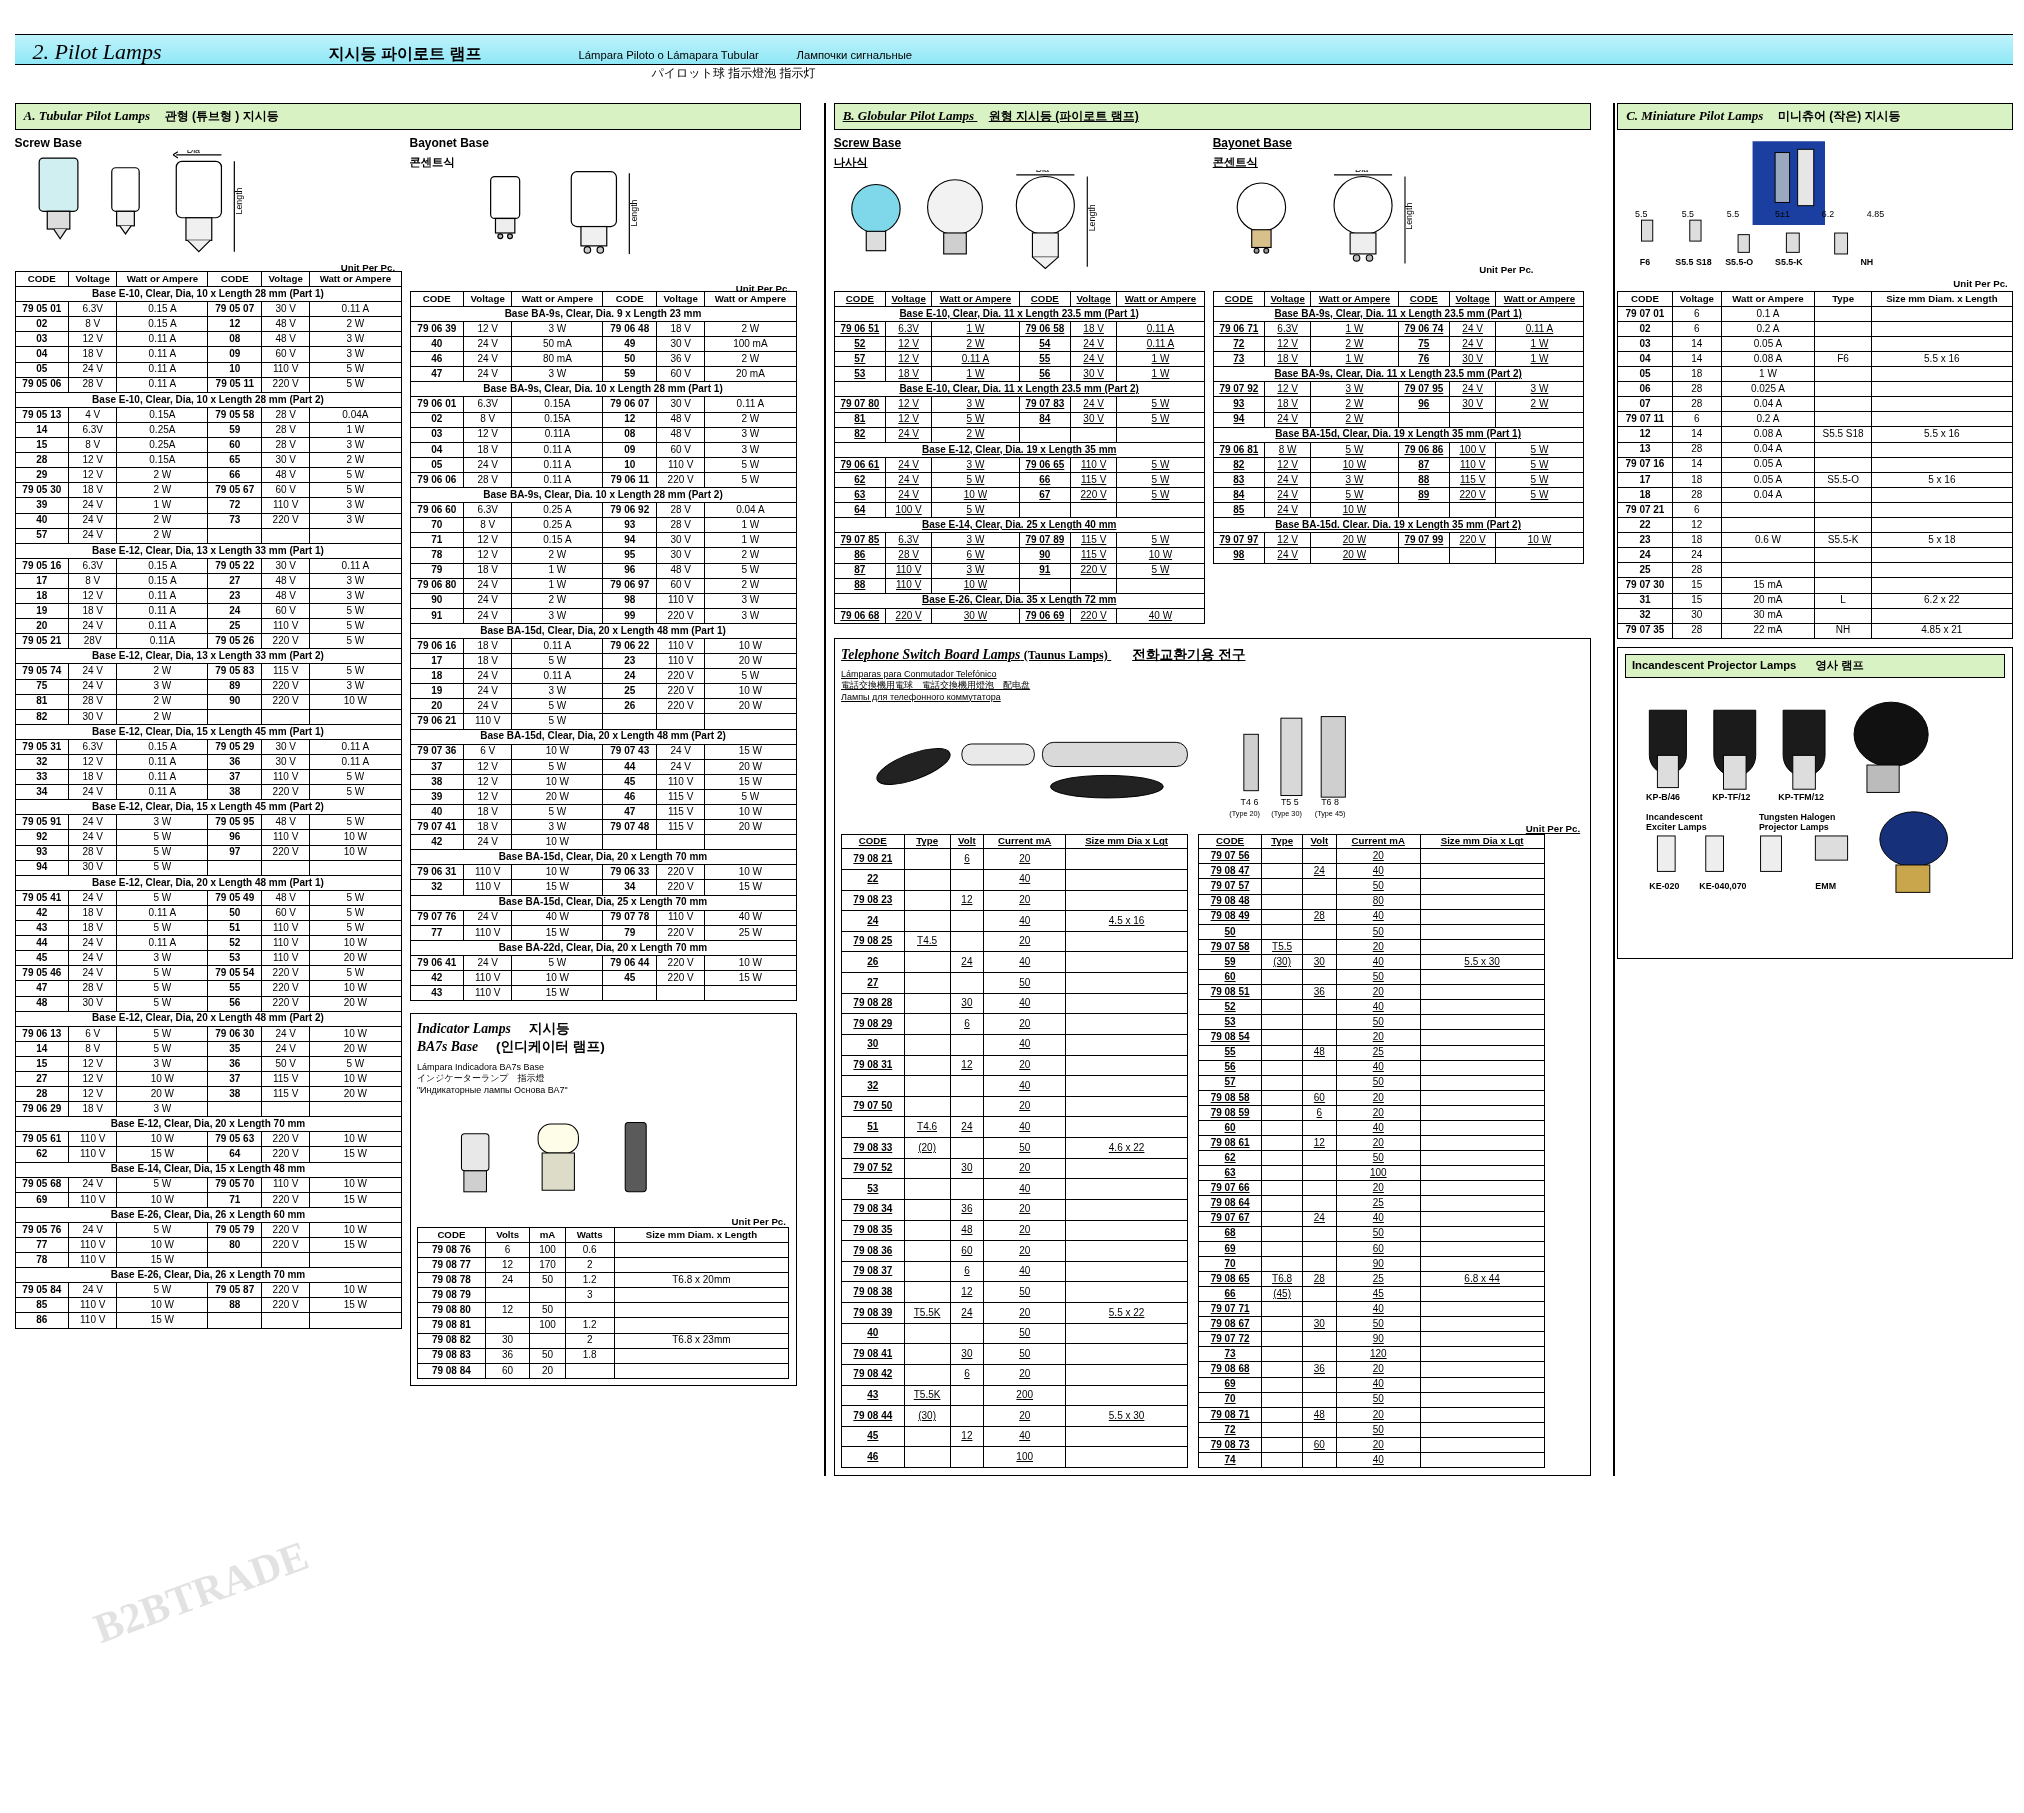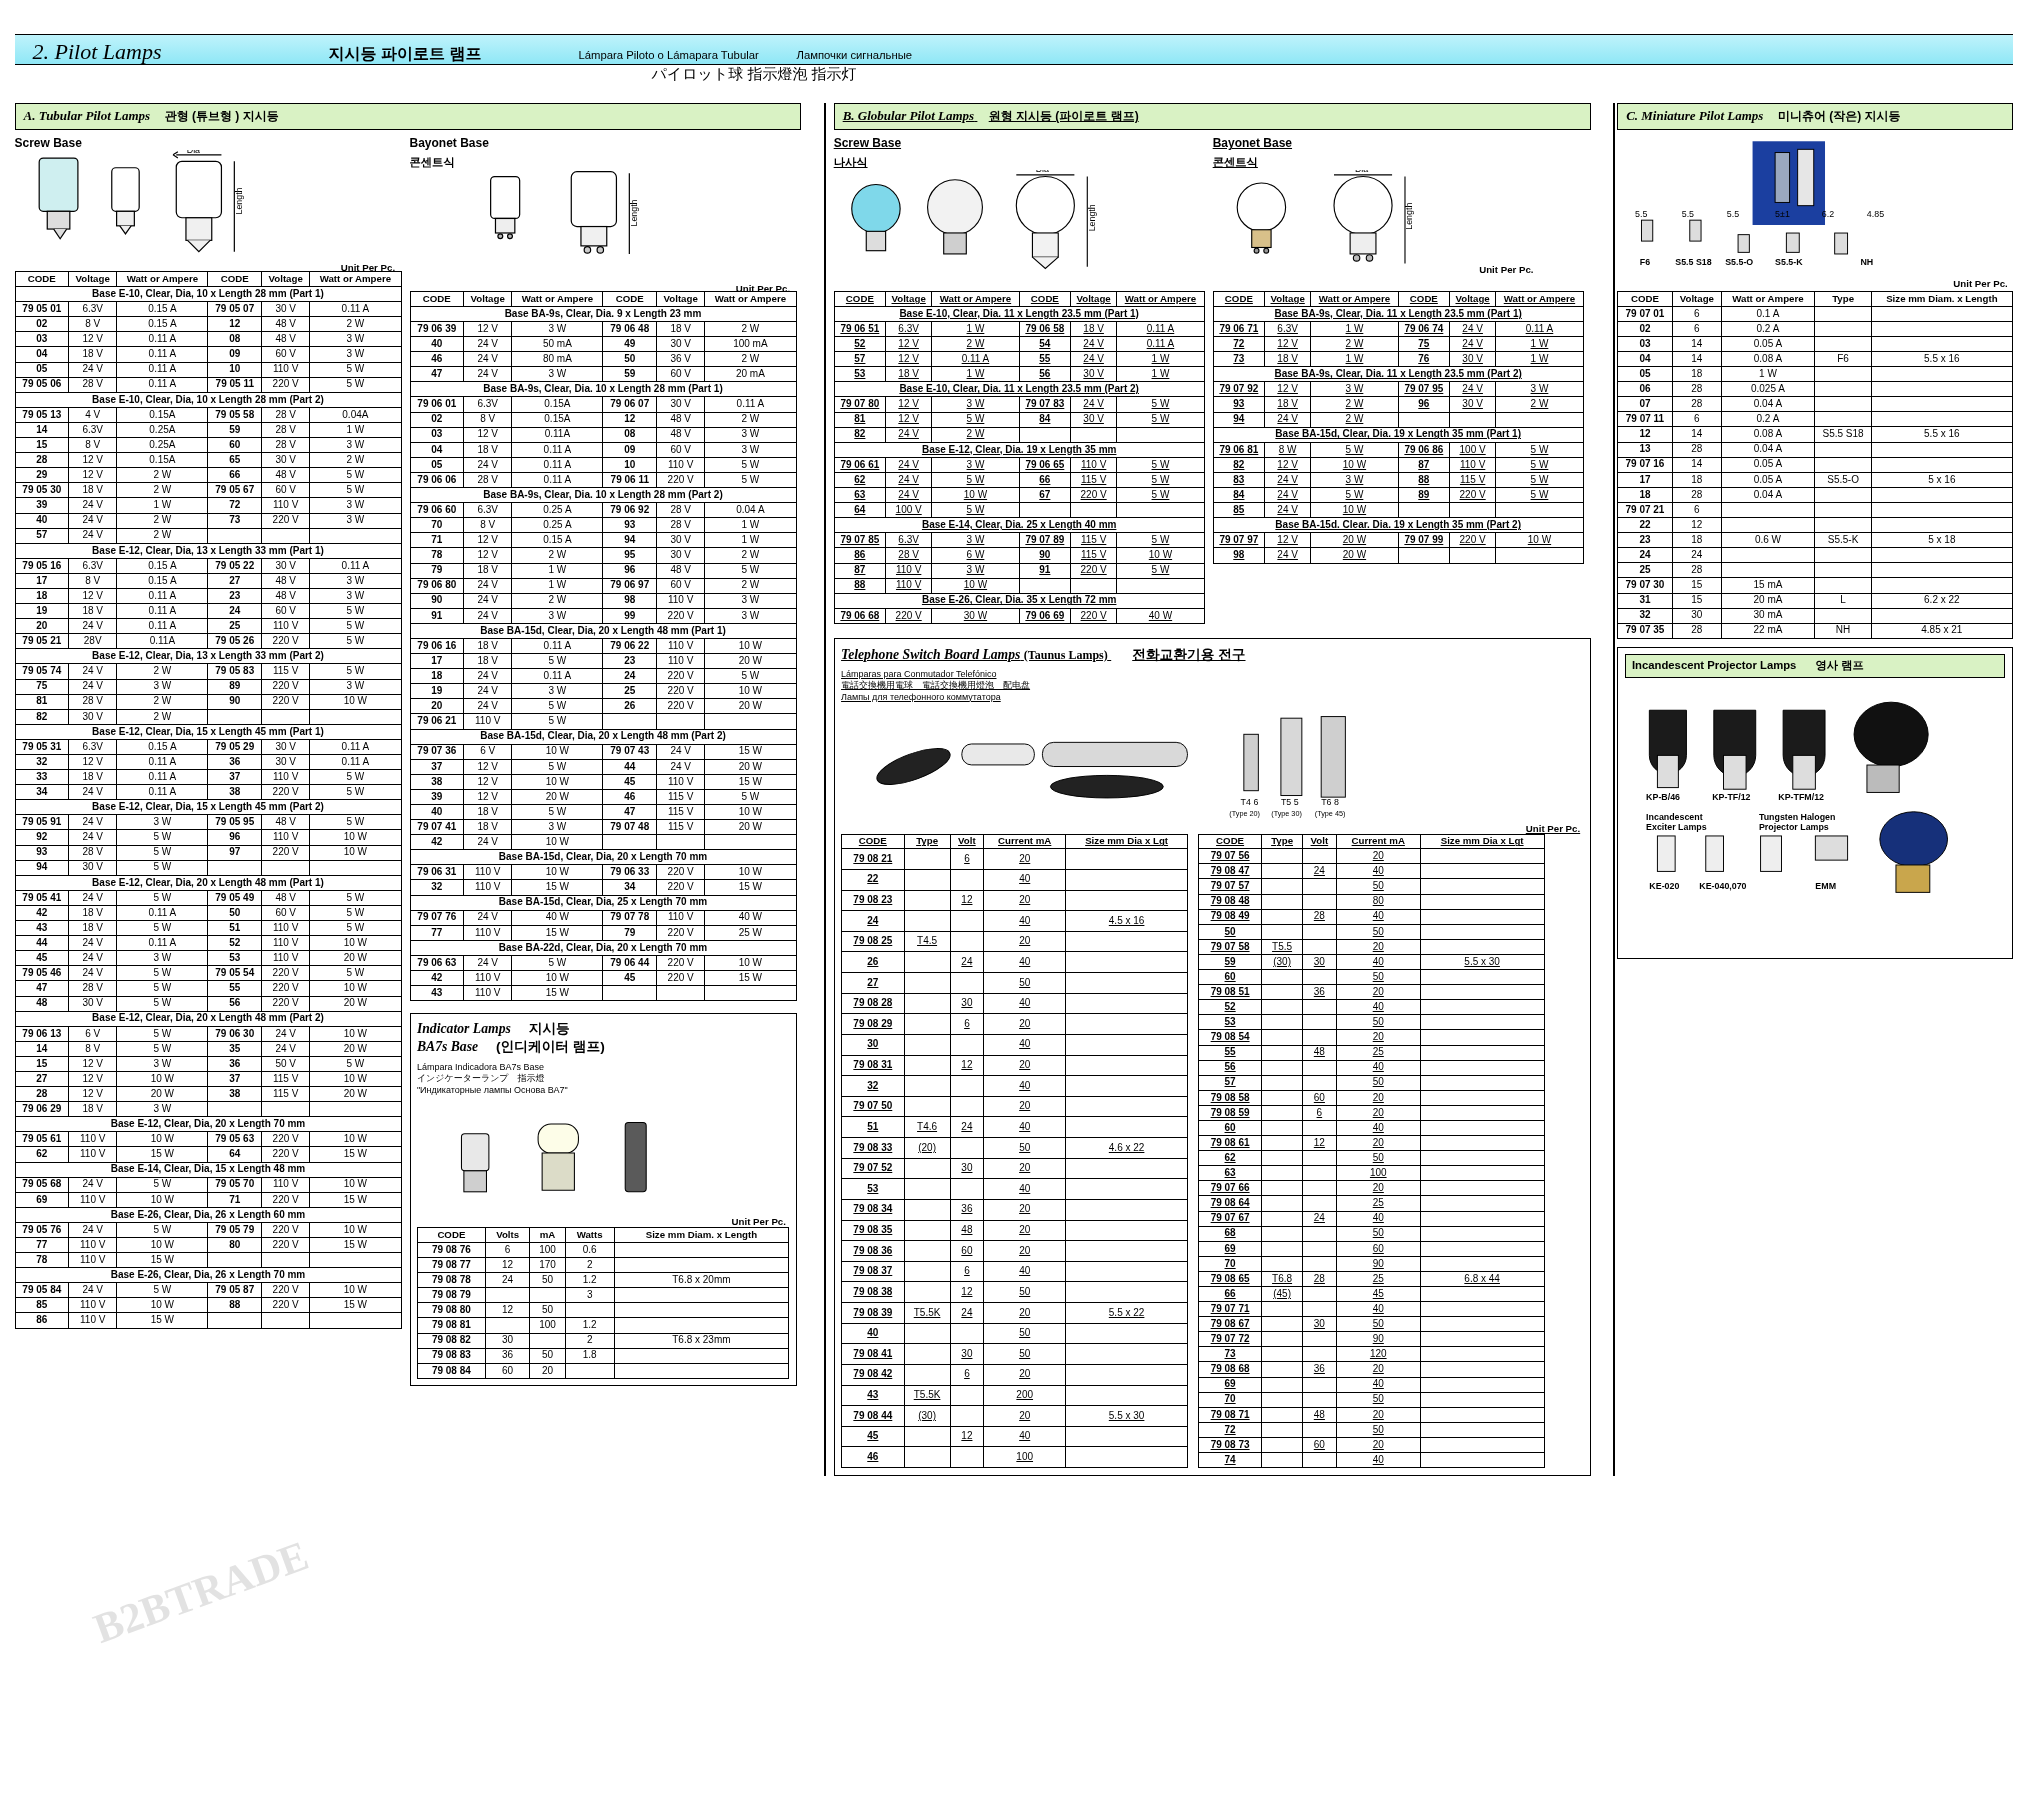--- a/index.html
+++ b/index.html
@@ -22,21 +22,21 @@
     border-top: 1.6px solid #000; border-bottom: 1.6px solid #000;
   }
   .hdr-title {
     position:absolute; left: 18px; top: 29px;
     font-size: 22px; font-weight: normal; font-style: italic;
     font-family: "Liberation Serif", serif;
   }
   .hdr-ko { position:absolute; left: 314px; top: 34px; font-size: 16px; font-weight:bold; }
   .hdr-sub1 { position:absolute; left: 564px; top: 39px; font-size: 11.3px; }
   .hdr-sub3 { position:absolute; left: 782px; top: 39px; font-size: 11.3px; }
-  .hdr-sub4 { position:absolute; left: 637px; top: 55px; font-size: 15px; }
+  .hdr-sub4 { position:absolute; left: 637px; top: 55px; font-size: 12px; }
 
   
   .banner {
     background: #d9f2c4; border: 0.8px solid #000;
     font-weight: bold; font-style: italic; font-size: 13px;
     padding: 4px 8px; font-family: "Liberation Serif", serif;
   }
   .banner .ko { font-style: normal; font-family:"Liberation Sans",sans-serif; font-size: 12px; margin-left: 11.3px; }
 
   
@@ -972,21 +972,21 @@
                   <td>110 V</td>
                   <td>15 W</td>
                   <td class="code">79</td>
                   <td>220 V</td>
                   <td>25 W</td>
                 </tr>
                 <tr class="grouphdr">
                   <td colspan="6">Base BA-22d, Clear, Dia, 20 x Length 70 mm</td>
                 </tr>
                 <tr>
-                  <td class="code">79 06 63</td>
+                  <td class="code">79 06 41</td>
                   <td>24 V</td>
                   <td>5 W</td>
                   <td class="code">79 06 44</td>
                   <td>220 V</td>
                   <td>10 W</td>
                 </tr>
                 <tr>
                   <td class="code">42</td>
                   <td>110 V</td>
                   <td>10 W</td>

